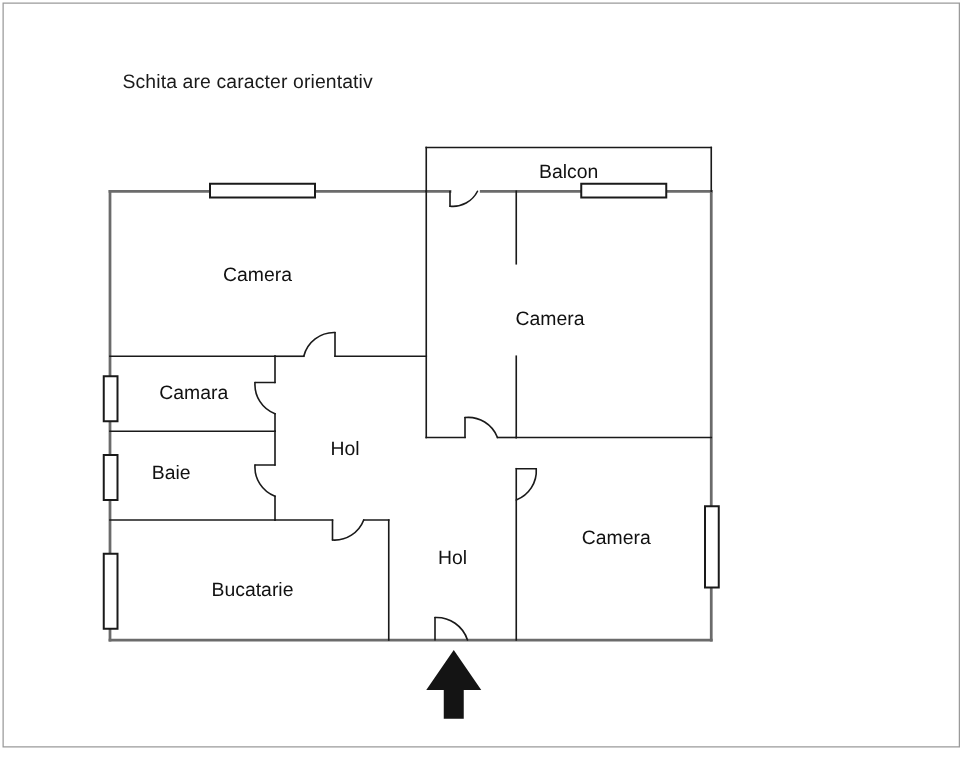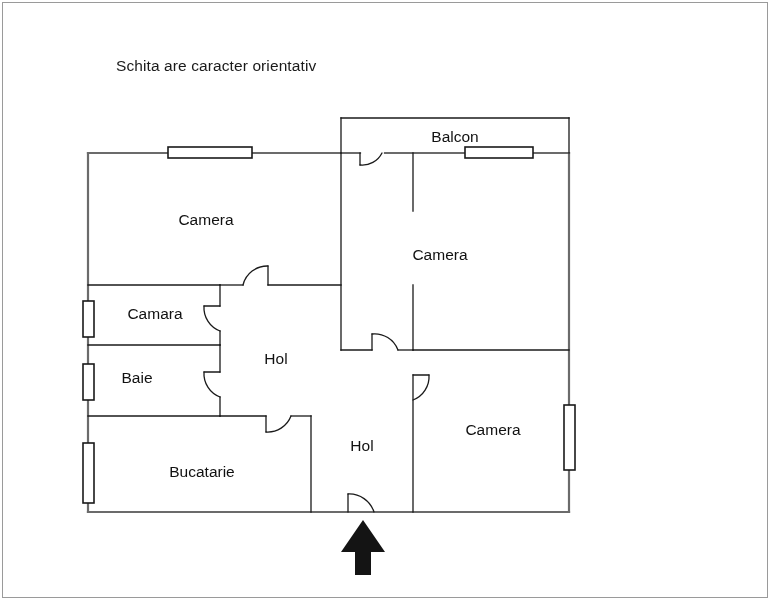--- a/index.html
+++ b/index.html
@@ -25,21 +25,21 @@
     left: 2px;
     top: 2px;
     width: 766px;
     height: 596px;
     border: 1px solid #9a9a9a;
     box-sizing: border-box;
     pointer-events: none;
   }
   #plan-title {
     position: absolute;
-    left: 116px;
+    left: 98px;
     top: 57px;
     font-size: 15.5px;
     color: #1a1a1a;
     letter-spacing: 0.1px;
     white-space: nowrap;
   }
   #floorplan-svg {
     position: absolute;
     left: 0;
     top: 0;

